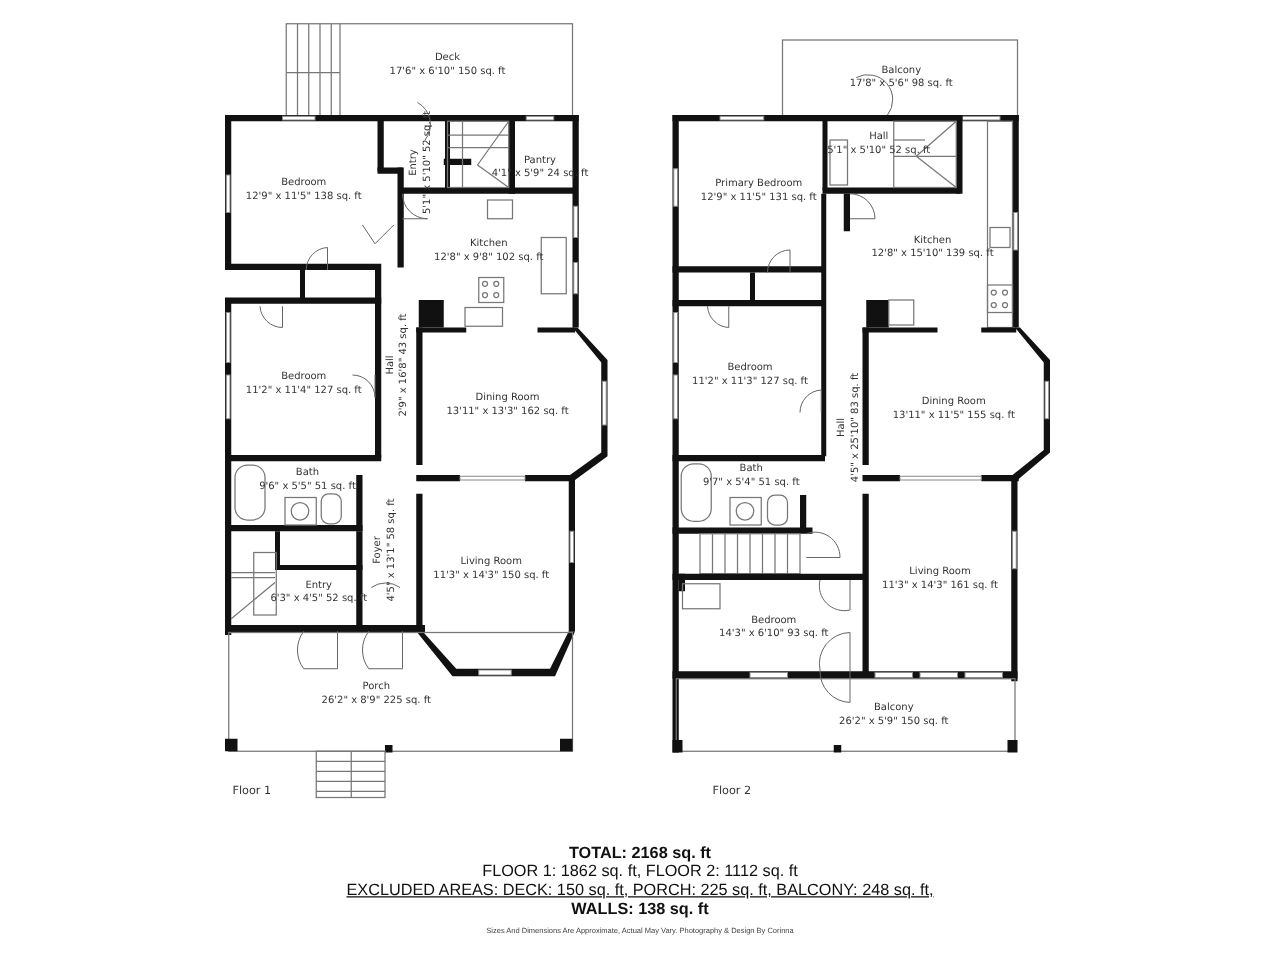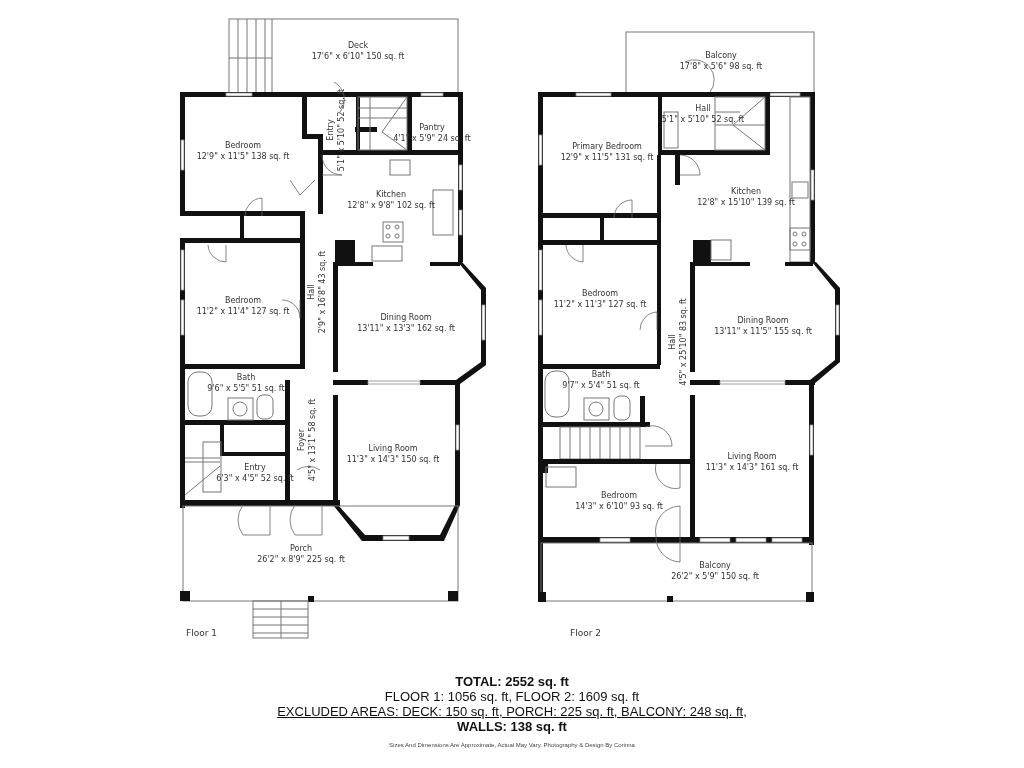--- a/index.html
+++ b/index.html
@@ -336,17 +336,17 @@
       <g>
         <text class="rlabel" x="715" y="568">Balcony</text>
         <text class="rlabel" x="715" y="579">26'2" x 5'9" 150 sq. ft</text>
       </g>
     </g>
 </svg>
 
 <div class="floor-label" style="left:186px; top:628px;">Floor 1</div>
 <div class="floor-label" style="left:542px; top:628px;margin-left:28px;">Floor 2</div>
 
-<div class="summary sum-total">TOTAL: 2552 sq. ft</div>
-<div class="summary sum-line sum-l1">FLOOR 1: 1056 sq. ft, FLOOR 2: 1609 sq. ft</div>
+<div class="summary sum-total">TOTAL: 2168 sq. ft</div>
+<div class="summary sum-line sum-l1">FLOOR 1: 1862 sq. ft, FLOOR 2: 1112 sq. ft</div>
 <div class="summary sum-line sum-l2">EXCLUDED AREAS: DECK: 150 sq. ft, PORCH: 225 sq. ft, BALCONY: 248 sq. ft,</div>
 <div class="summary sum-line sum-l3">WALLS: 138 sq. ft</div>
 <div class="summary disclaimer">Sizes And Dimensions Are Approximate, Actual May Vary. Photography &amp; Design By Corinna</div>
 
 </body></html>

